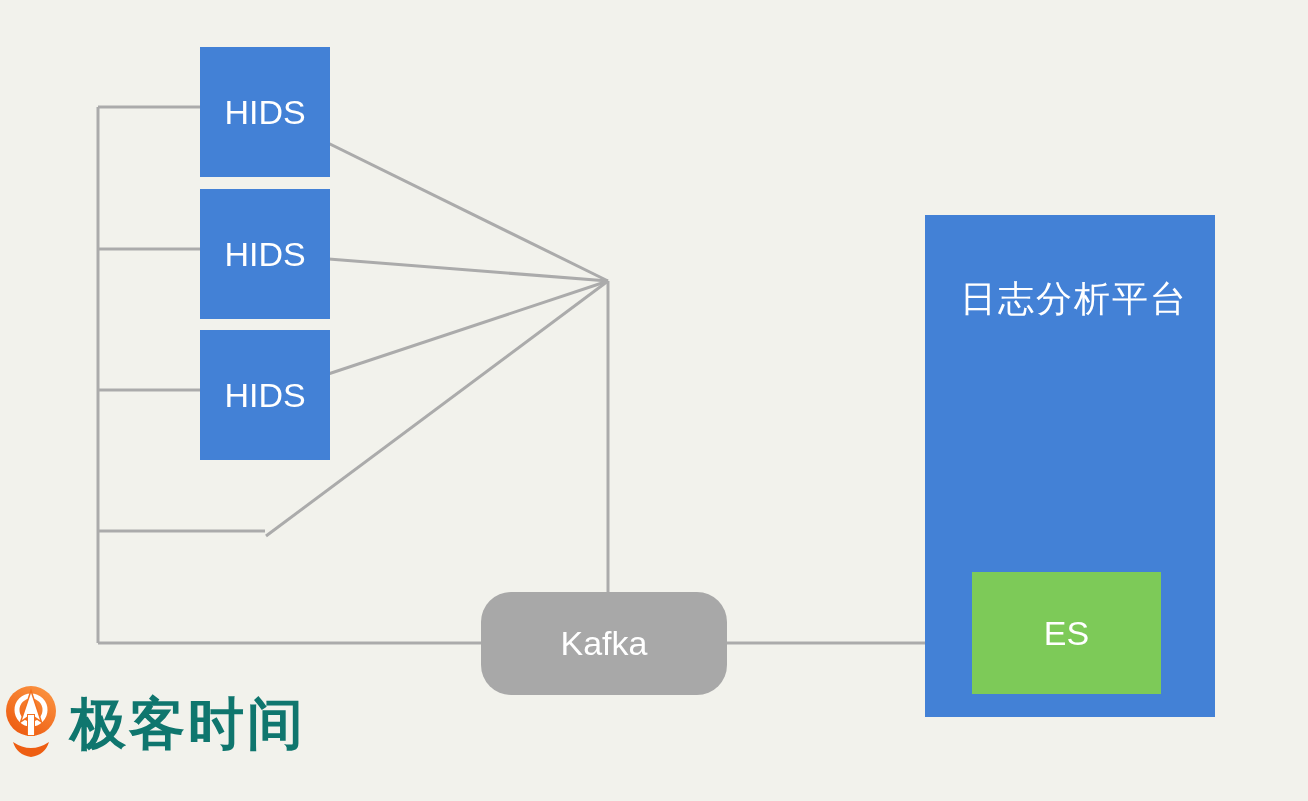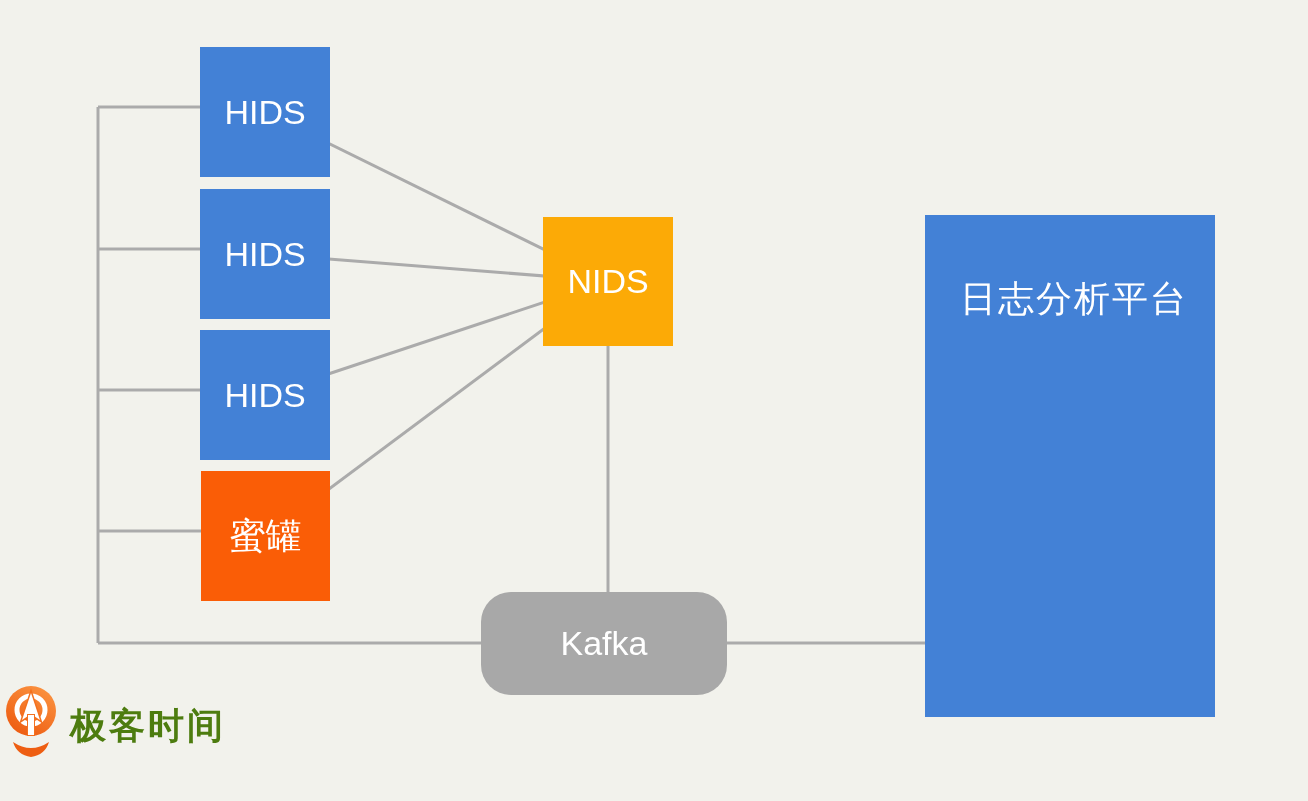--- a/index.html
+++ b/index.html
@@ -48,24 +48,24 @@
   .logo {
     position: absolute;
     left: 4px;
     top: 684px;
     display: flex;
     align-items: flex-start;
     z-index: 2;
   }
   .logo-text {
     margin-left: 12px;
-    margin-top: 24px;
-    font-size: 36px;
+    margin-top: 12px;
+    font-size: 56px;
     font-weight: bold;
-    color: #4d7c0f;
+    color: #0f766e;
     letter-spacing: 3px;
     line-height: 1;
   }
 </style>
 </head>
 <body>
 
 <div class="canvas" style="background: rgb(242, 242, 236);">
 
   <svg class="wires" width="1308" height="801" viewBox="0 0 1308 801">
@@ -96,36 +96,33 @@
   </div>
 
   <div class="node node-hids2" style="background: rgb(67, 129, 214);">
     <span>HIDS</span>
   </div>
 
   <div class="node node-hids3" style="background: rgb(67, 129, 214);">
     <span>HIDS</span>
   </div>
 
-  <div class="node node-honeypot" style="background: rgb(250, 93, 6);">
-    <span>蜜罐</span>
-  </div>
 
-  <div class="node node-nids" style="background: rgb(252, 170, 6);">
-    <span>NIDS</span>
-  </div>
 
   <div class="node node-kafka" style="background: rgb(168, 168, 168);">
     <span>Kafka</span>
   </div>
 
   <div class="node node-platform" style="background: rgb(67, 129, 214);">
     <span class="platform-title">日志分析平台</span>
   </div>
 
+  <div class="node node-es" style="background: rgb(125, 202, 88);">
+    <span>ES</span>
+  </div>
 
   <div class="logo">
     <svg width="54" height="78" viewBox="0 0 54 78">
       <defs>
         <linearGradient id="gt-grad" x1="0.8" y1="0" x2="0.2" y2="1">
           <stop offset="0" stop-color="#fb9340"></stop>
           <stop offset="1" stop-color="#ed5a10"></stop>
         </linearGradient>
       </defs>
 

